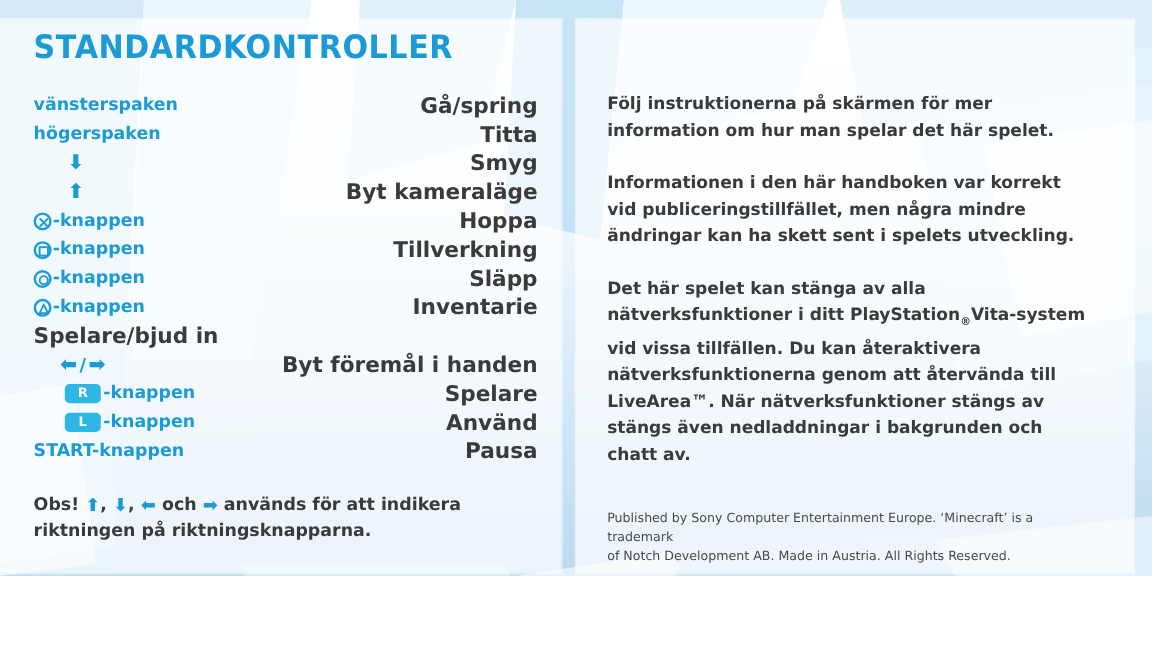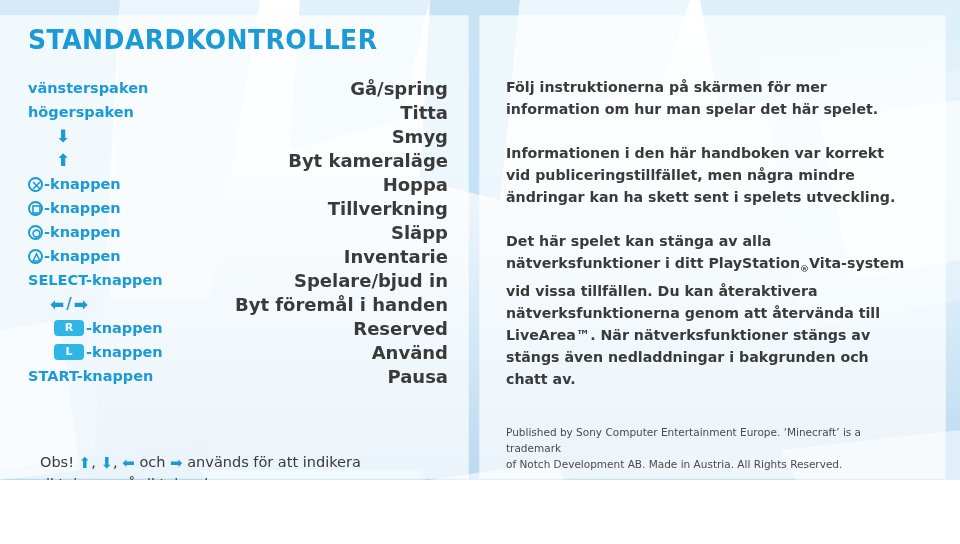--- a/index.html
+++ b/index.html
@@ -137,29 +137,28 @@
     color: #1b9ad6;
     font-family: "DejaVu Sans", sans-serif;
     font-weight: bold;
     font-size: 15px;
     margin: 0 2px;
   }
 
   
   #note {
     position: absolute;
-    left: 40px;
+    left: 28px;
     top: 410px;
     width: 400px;
     font-family: "DejaVu Sans", sans-serif;
-    font-weight: normal;
+    font-weight: bold;
     font-size: 14.5px;
     color: #3a3a3a;
     line-height: 22px;
-    margin-top: 41px;
   }
   #note .arrow { font-size: 15px; vertical-align: -1px; }
 
   
   #right-text {
     position: absolute;
     left: 506px;
     top: 76px;
     width: 400px;
     font-family: "DejaVu Sans", sans-serif;
@@ -282,41 +281,38 @@
           <svg width="11" height="11" viewBox="0 0 11 11">
             <polygon points="5.5,2 9,9 2,9" fill="none" stroke="#1b9ad6" stroke-width="1.5"></polygon>
           </svg>
         </span>
         <span class="pslabel">-knappen</span>
       </div>
       <div class="ctrl-right">Inventarie</div>
     </div>
 
     <div class="ctrl-row">
-      <div class="ctrl-left">
-        <span class="pslabel">SELECT-knappen</span>
-      </div>
       <div class="ctrl-right">Spelare/bjud in</div>
     </div>
 
     <div class="ctrl-row">
       <div class="ctrl-left lr-row">
         <span class="arrow">⬅</span>
         <span class="sep">/</span>
         <span class="arrow">➡</span>
       </div>
       <div class="ctrl-right">Byt föremål i handen</div>
     </div>
 
     <div class="ctrl-row">
       <div class="ctrl-left shoulder-wrap">
         <span class="shoulder">R</span>
         <span class="pslabel">-knappen</span>
       </div>
-      <div class="ctrl-right">Reserved</div>
+      <div class="ctrl-right">Spelare</div>
     </div>
 
     <div class="ctrl-row">
       <div class="ctrl-left shoulder-wrap">
         <span class="shoulder">L</span>
         <span class="pslabel">-knappen</span>
       </div>
       <div class="ctrl-right">Använd</div>
     </div>
 

